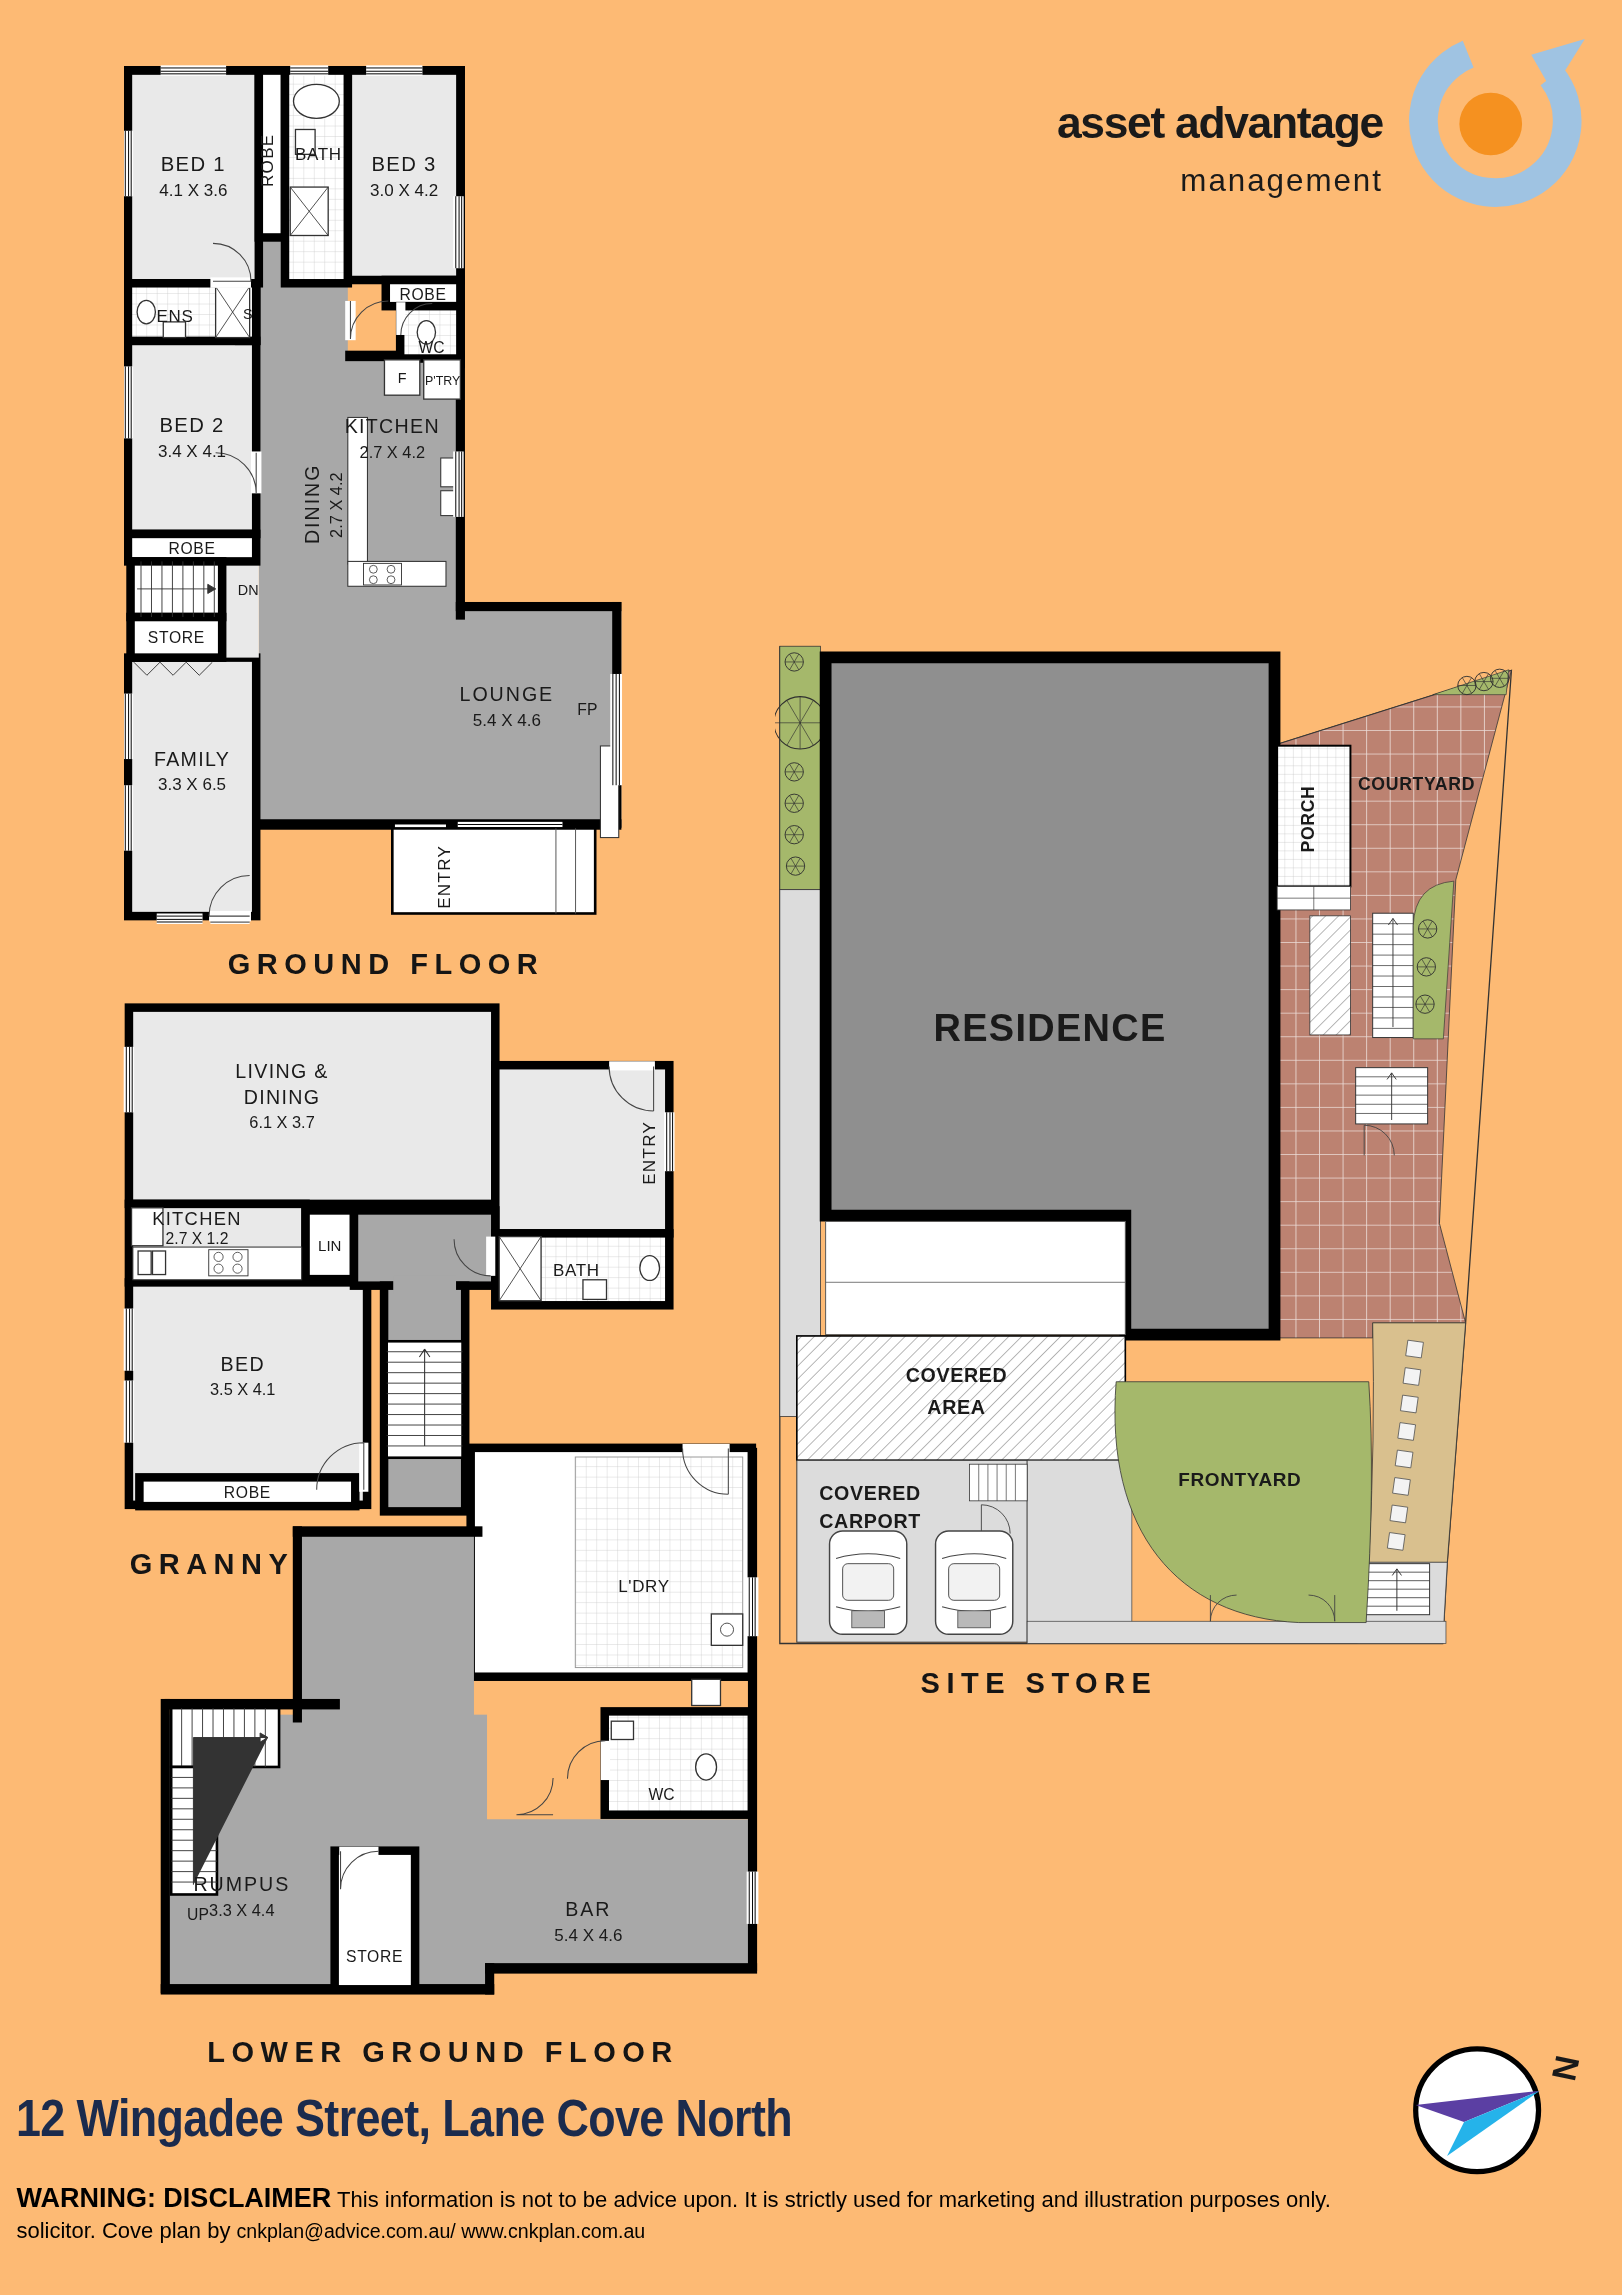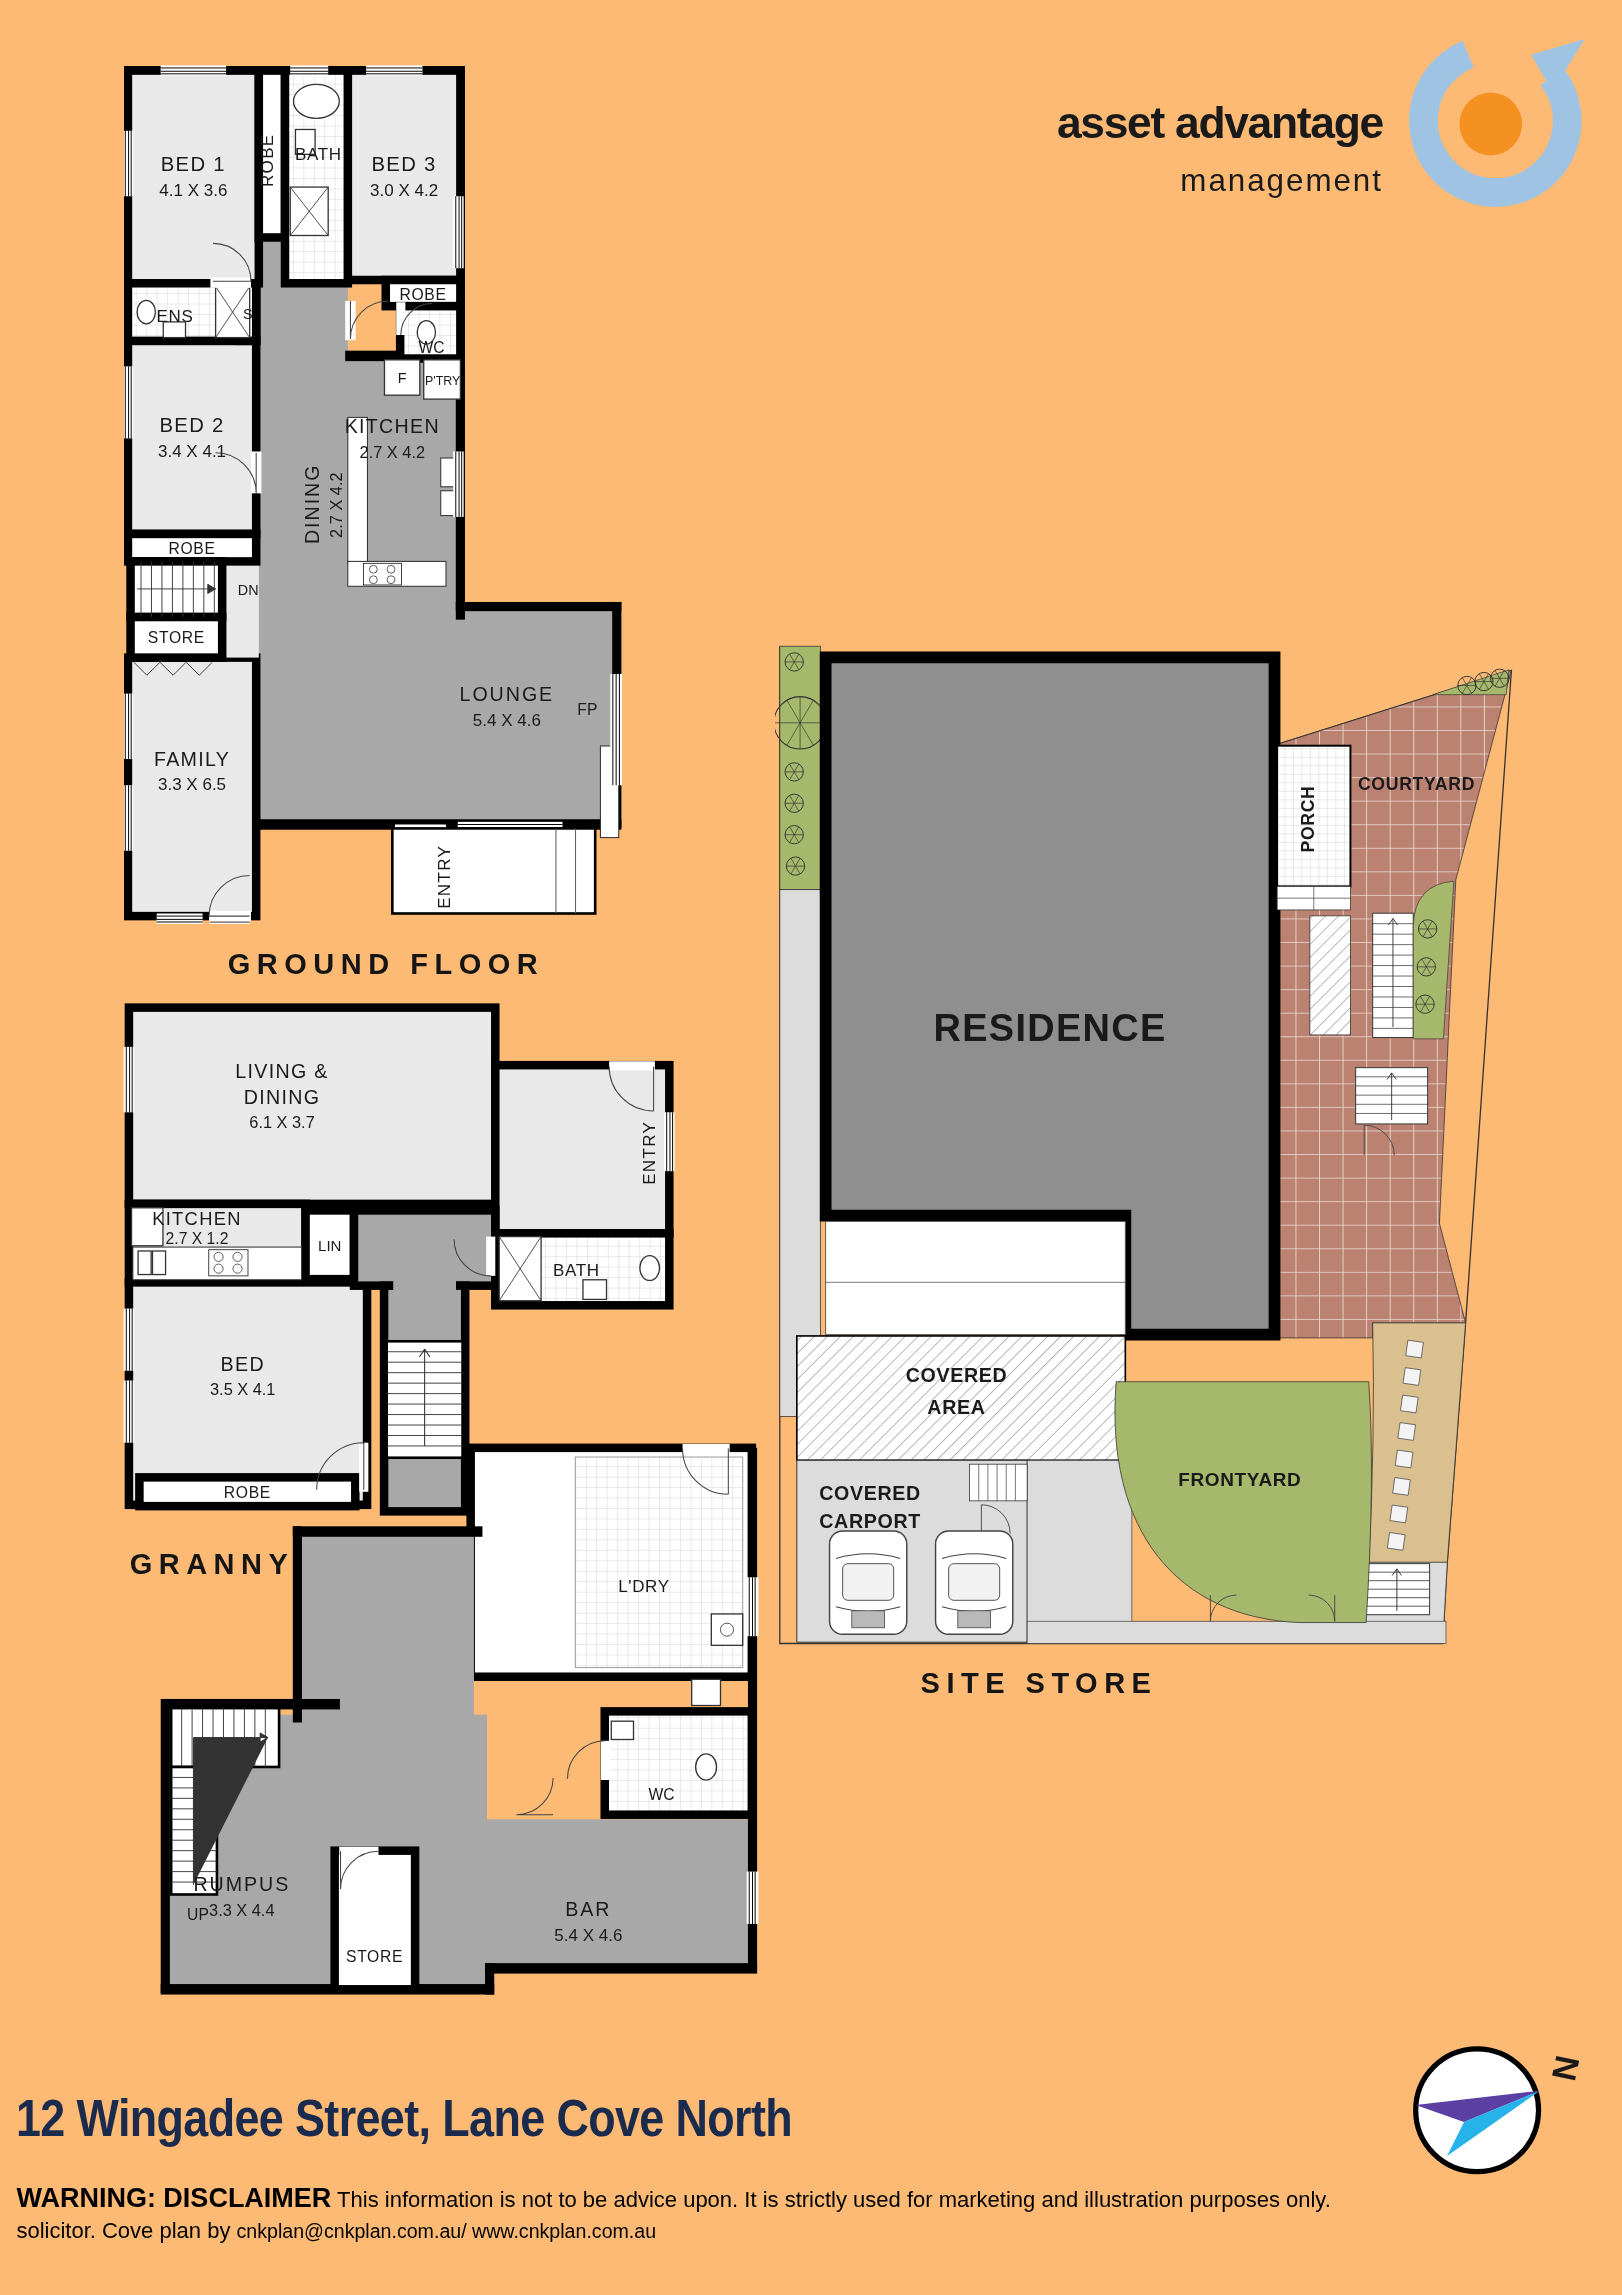--- a/index.html
+++ b/index.html
@@ -324,20 +324,21 @@
     <text x="985" y="2432" font-size="26" letter-spacing="1">L'DRY</text>
     <text x="1012" y="2750" font-size="24">WC</text>
     <text x="900" y="2928" font-size="30" letter-spacing="3">BAR</text>
     <text x="900" y="2966" font-size="26">5.4 X 4.6</text>
     <text x="303" y="2934" font-size="24">UP</text>
     <text x="370" y="2890" font-size="30" letter-spacing="3">RUMPUS</text>
     <text x="370" y="2928" font-size="25">3.3 X 4.4</text>
     <text x="573" y="2998" font-size="24" letter-spacing="1">STORE</text>
   </g>
 </svg>
+<div class="floor-title" style="left:443px;top:2036px">LOWER GROUND FLOOR</div>
 
 <svg style="left:775px;top:641px" width="753" height="1011" viewBox="1185 980 1150 1545">
   <path d="M1192,988 V2512 H2205 L2212,2388 L2240,2022 L2310,1025 L1952,1138" fill="none" stroke="#333" stroke-width="2"></path>
   <rect x="1192" y="988" width="62" height="372" fill="#a5b86b" stroke="#333" stroke-width="1.2"></rect>
   <rect x="1192" y="1360" width="62" height="805" fill="#dcdcdc" stroke="#333" stroke-width="1.2"></rect>
   <use href="#tree" x="1223" y="1105"></use>
   <use href="#bush" x="1214" y="1012"></use>
   <use href="#bush" x="1214" y="1180"></use>
   <use href="#bush" x="1214" y="1228"></use>
   <use href="#bush" x="1214" y="1276"></use>
@@ -433,21 +434,21 @@
     <text x="1330" y="2336" font-size="30" font-weight="700" letter-spacing="1">CARPORT</text>
     <text x="1895" y="2272" font-size="29" font-weight="700" letter-spacing="1">FRONTYARD</text>
   </g>
 </svg>
 <div class="floor-title" style="left:1039px;top:1667px">SITE STORE</div>
 
 <div id="address">12 Wingadee Street, Lane Cove North</div>
 
 <div id="disclaimer">
   <div><span class="lead">WARNING: DISCLAIMER</span> <span>This information is not to be advice upon. It is strictly used for marketing and illustration purposes only.</span></div>
-  <div><span>solicitor. Cove plan by</span> <span class="credit">cnkplan@cnkplan.com.au/ www.cnkplan.com.au</span></div>
+  <div><span>solicitor. Cove plan by</span> <span class="credit">cnkplan@advice.com.au/ www.cnkplan.com.au</span></div>
 </div>
 
 <svg style="left:1400px;top:2025px" width="183" height="164" viewBox="0 0 280 250">
   <circle cx="118" cy="130" r="94" fill="#fff" stroke="#000" stroke-width="8"></circle>
   <path d="M24,122 L214,100 L98,148 Z" fill="#5b3fa3"></path>
   <path d="M214,100 L98,148 L72,200 Z" fill="#25b3ea"></path>
   <text x="236" y="62" font-size="52" font-weight="700" transform="rotate(102 236 62)" text-anchor="middle">N</text>
 </svg>
 
 </div>

